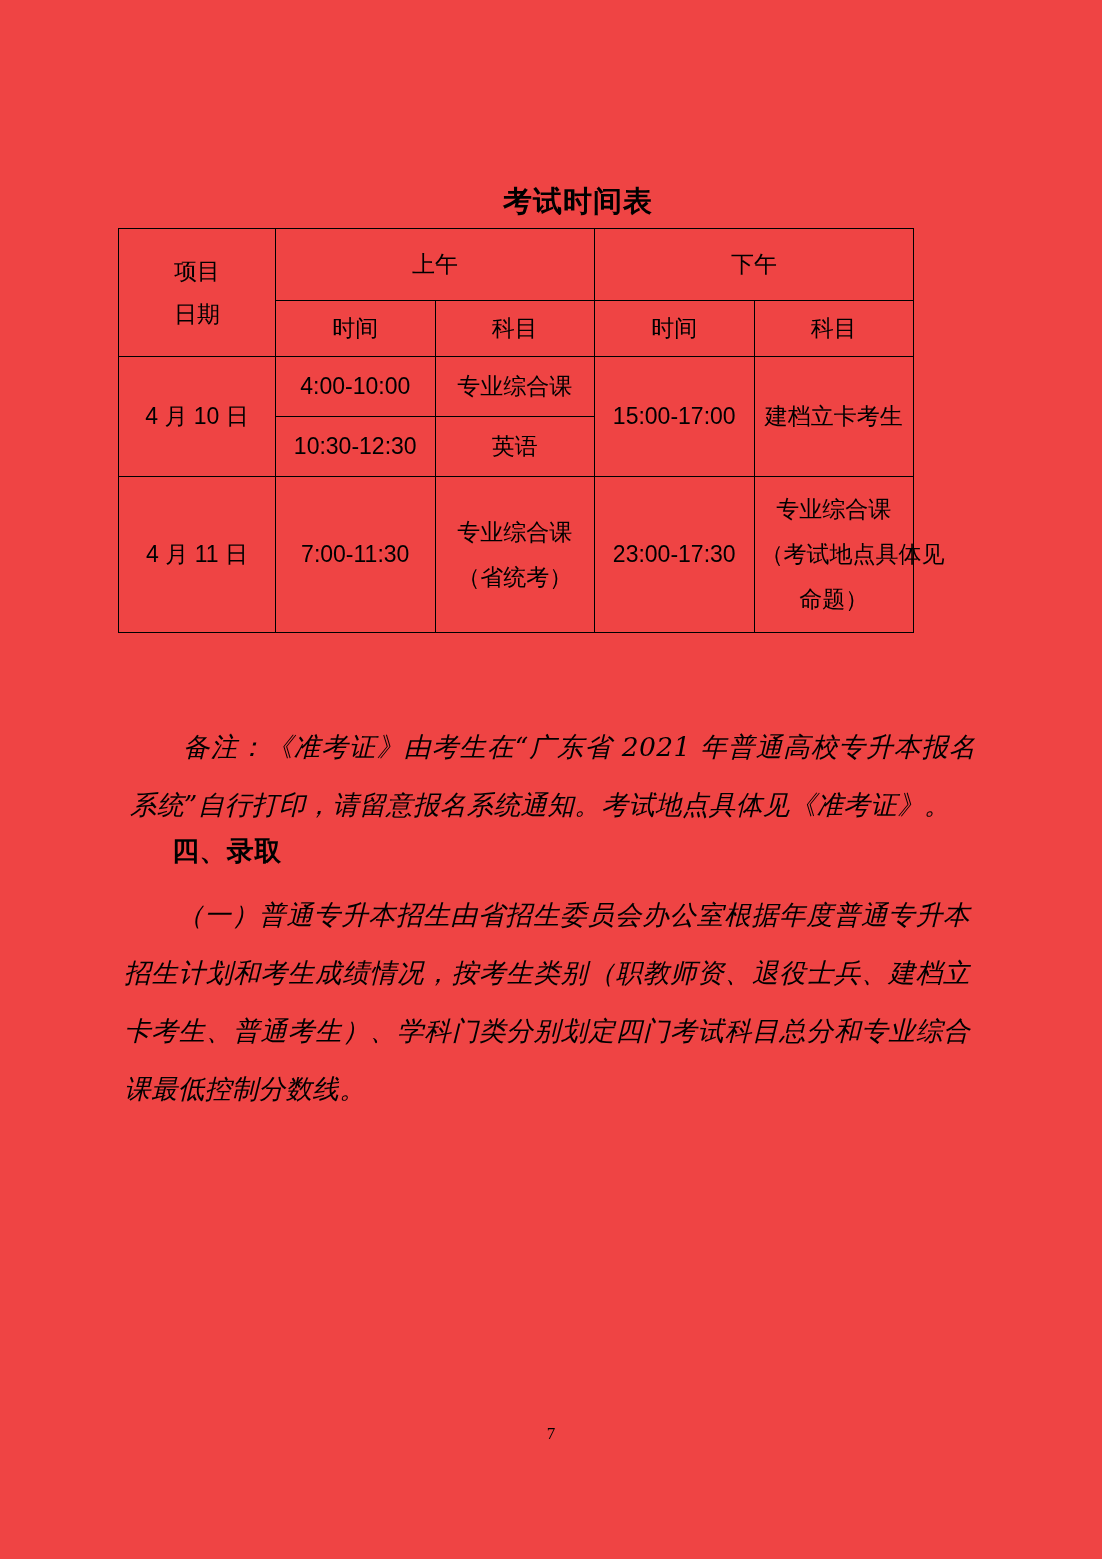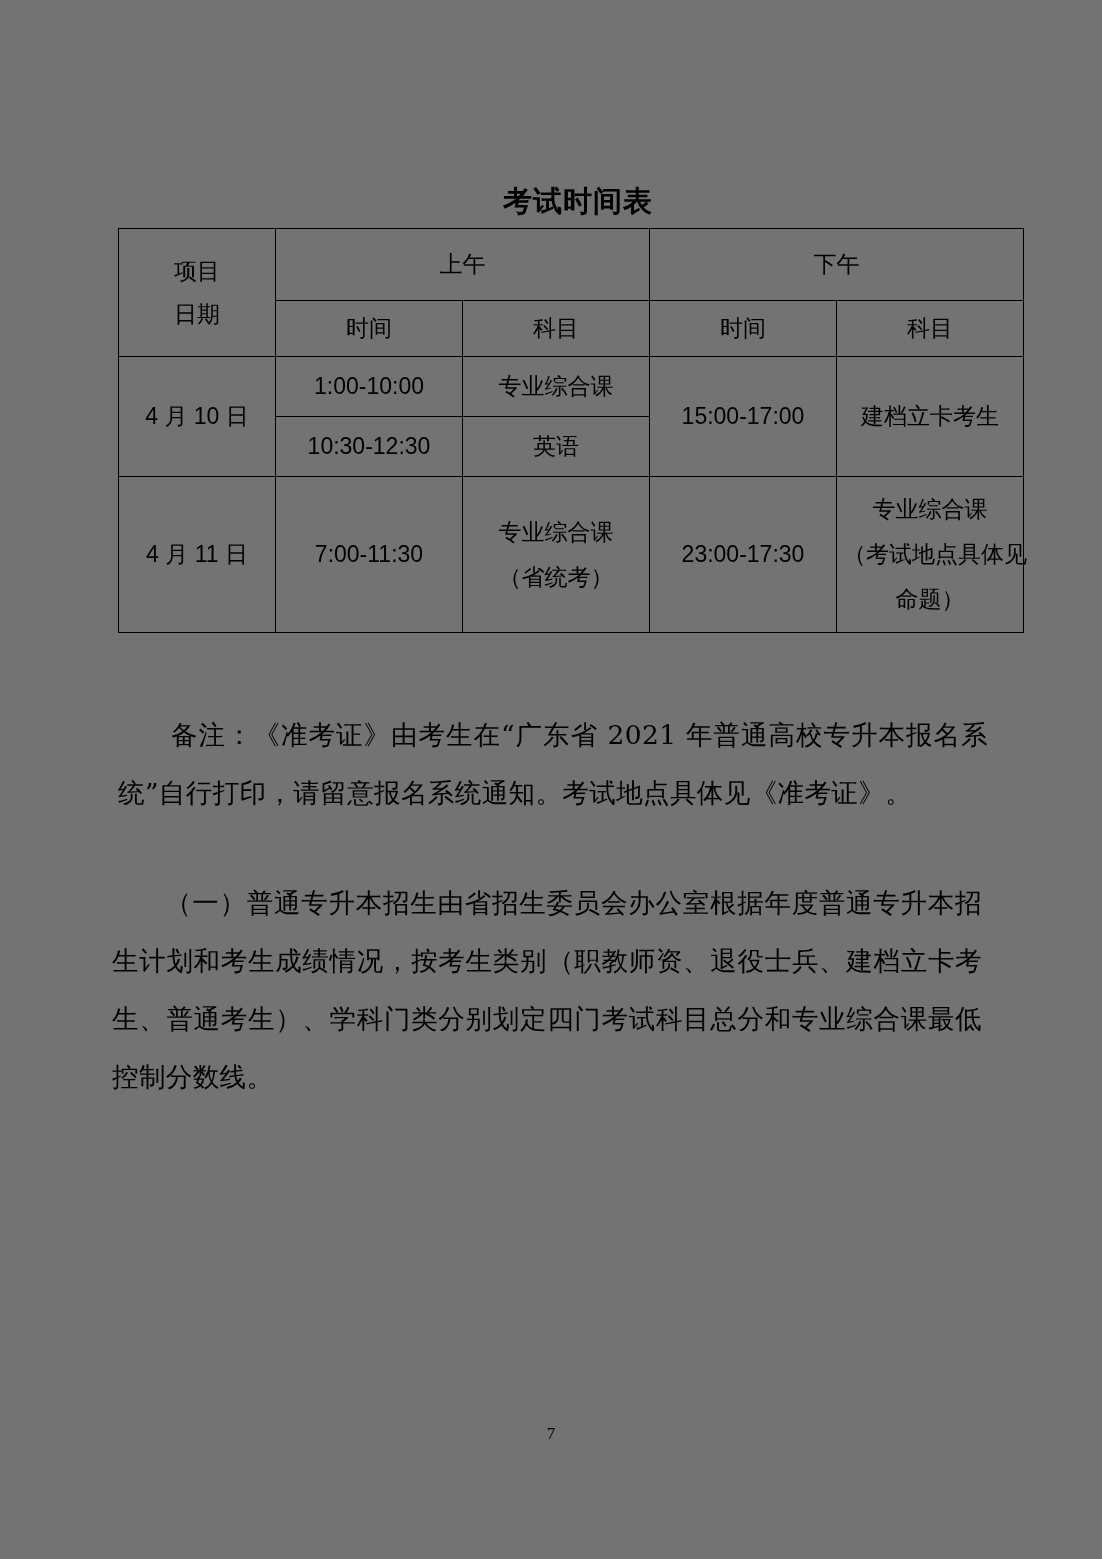--- a/index.html
+++ b/index.html
@@ -14,21 +14,21 @@
     font-family: "DejaVu Serif", "Liberation Serif", serif;
     color: #000000;
     overflow: hidden;
   }
 
   .page {
     position: absolute;
     left: 0; top: 0;
     width: 1102px;
     height: 1559px;
-    background: #737373;
+    background: #ef4444;
   }
 
   
   .table-title {
     position: absolute;
     left: 118px;
     top: 182px;
     width: 920px;
     text-align: center;
     font-size: 29px;
@@ -39,21 +39,21 @@
 
   
   .sched-wrap {
     position: absolute;
     left: 118px;
     top: 228px;
     width: 920px;
   }
   table.sched {
     border-collapse: collapse;
-    width: 906px;
+    width: 796px;
     table-layout: fixed;
     font-family: "Liberation Sans", "DejaVu Sans", sans-serif;
     border-radius: 12px;
   }
   table.sched td {
     border: 1.6px solid #000000;
     text-align: center;
     vertical-align: middle;
     font-size: 23px;
     line-height: 1.55;
@@ -87,22 +87,23 @@
     position: absolute;
     font-family: "DejaVu Serif", "Liberation Serif", serif;
     font-size: 26.5px;
     line-height: 58px;
     letter-spacing: 0.4px;
     color: #000000;
     text-align: justify;
     text-justify: inter-character;
   }
   .btext p {
-    margin: 0;
+    margin: 12px;
     text-indent: 2em;
+    font-style: italic;
   }
 
   .note      { left: 118px; top: 706px;  width: 870px; }
   .sec-head  { left: 118px; top: 822px;  width: 870px;
                font-weight: bold; font-size: 27px; text-indent: 2em; }
   .para-one  { left: 112px; top: 874px;  width: 870px; }
   .para-two  { left: 118px; top: 1076px; width: 870px; }
 
   .page-num {
     position: absolute;
@@ -137,21 +138,21 @@
         </tr>
         <tr class="r-head-sub">
           <td class="col-am-time">时间</td>
           <td class="col-am-subj">科目</td>
           <td class="col-pm-time">时间</td>
           <td class="col-pm-subj">科目</td>
         </tr>
 
         <tr class="r-a1">
           <td class="col-date" rowspan="2">4 月 10 日</td>
-          <td class="col-am-time">1:00-10:00</td>
+          <td class="col-am-time">4:00-10:00</td>
           <td class="col-am-subj">专业综合课</td>
           <td class="col-pm-time" rowspan="2">15:00-17:00</td>
           <td class="col-pm-subj" rowspan="2">
             <div class="cell-ml">
               <div>建档立卡考生</div>
             </div>
           </td>
         </tr>
         <tr class="r-a2">
           <td class="col-am-time">10:30-12:30</td>
@@ -177,20 +178,21 @@
           </td>
         </tr>
       </tbody>
     </table>
   </div>
 
   <div class="btext note">
     <p>备注：《准考证》由考生在“广东省 2021 年普通高校专升本报名系统”自行打印，请留意报名系统通知。考试地点具体见《准考证》。</p>
   </div>
 
+  <div class="btext sec-head">四、录取</div>
 
   <div class="btext para-one">
     <p>（一）普通专升本招生由省招生委员会办公室根据年度普通专升本招生计划和考生成绩情况，按考生类别（职教师资、退役士兵、建档立卡考生、普通考生）、学科门类分别划定四门考试科目总分和专业综合课最低控制分数线。</p>
   </div>
 
 
   <div class="page-num">7</div>
 
 </div>
 

